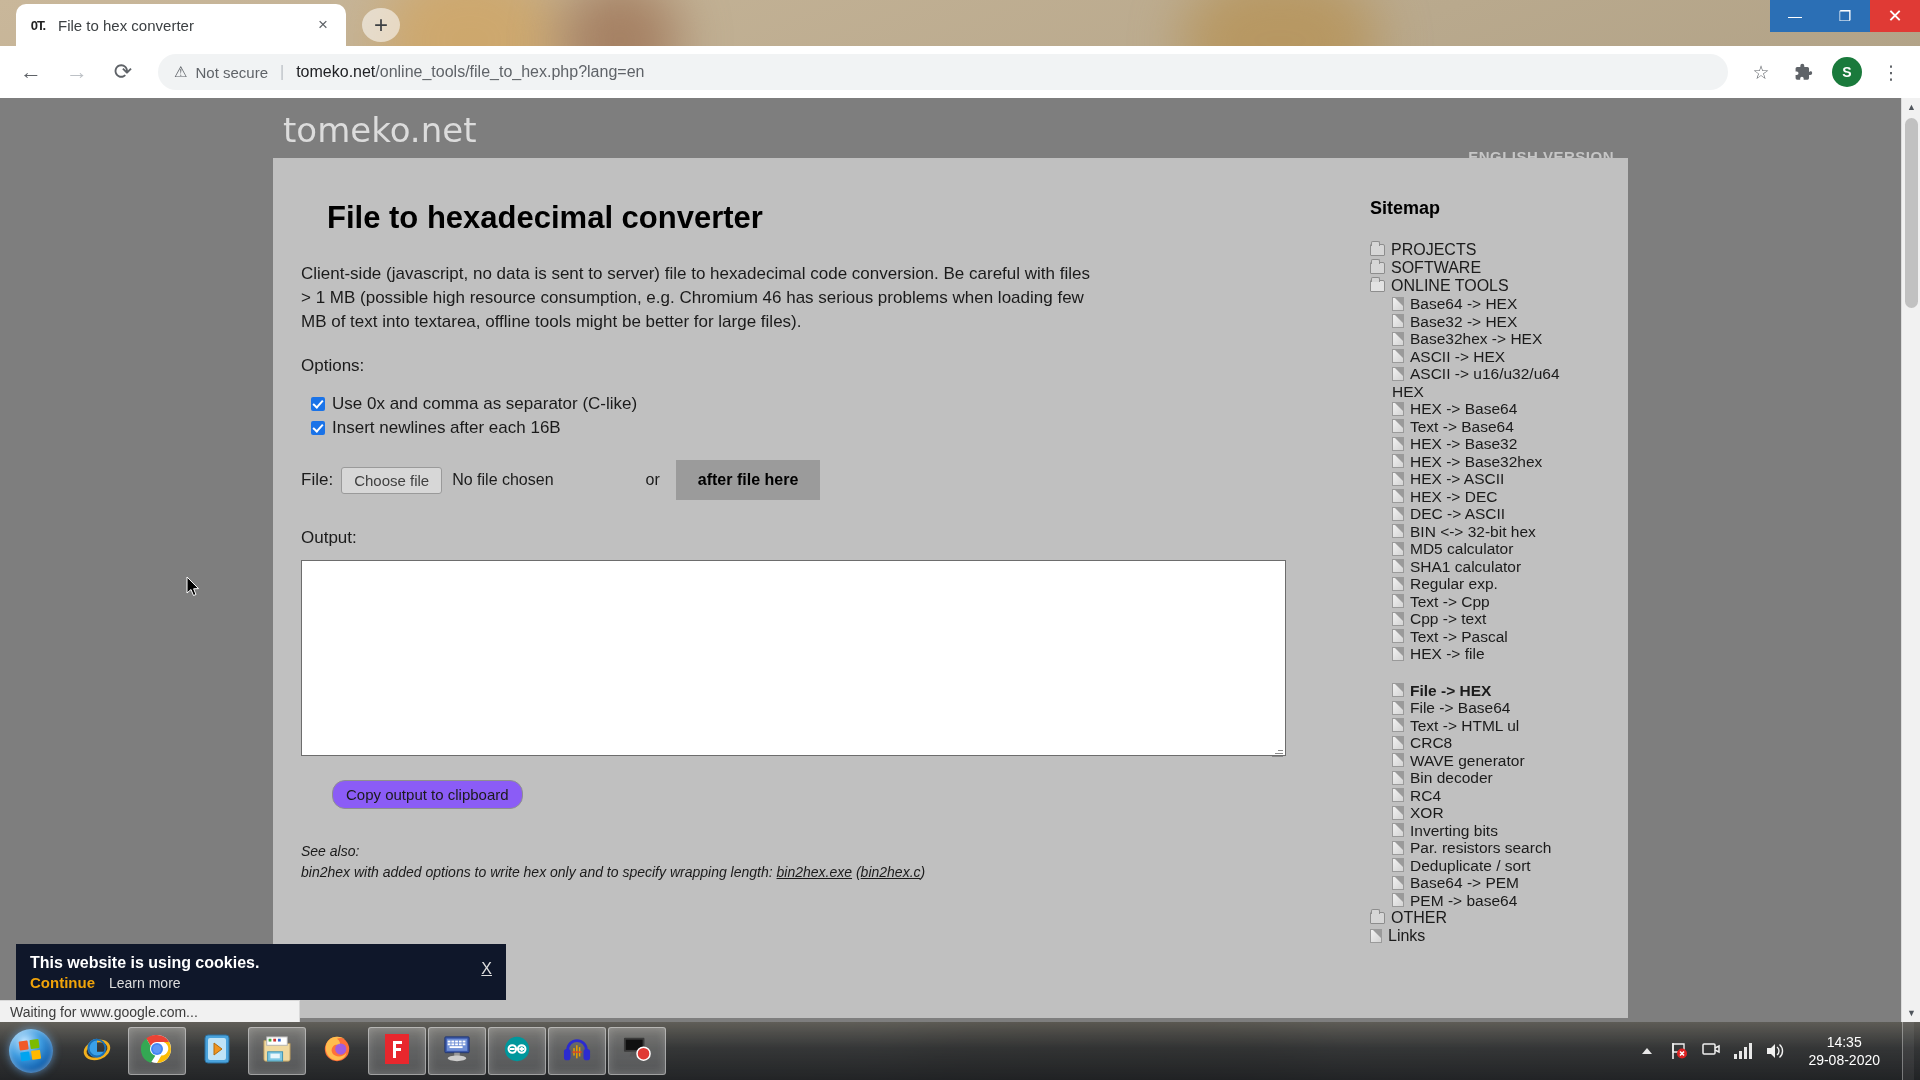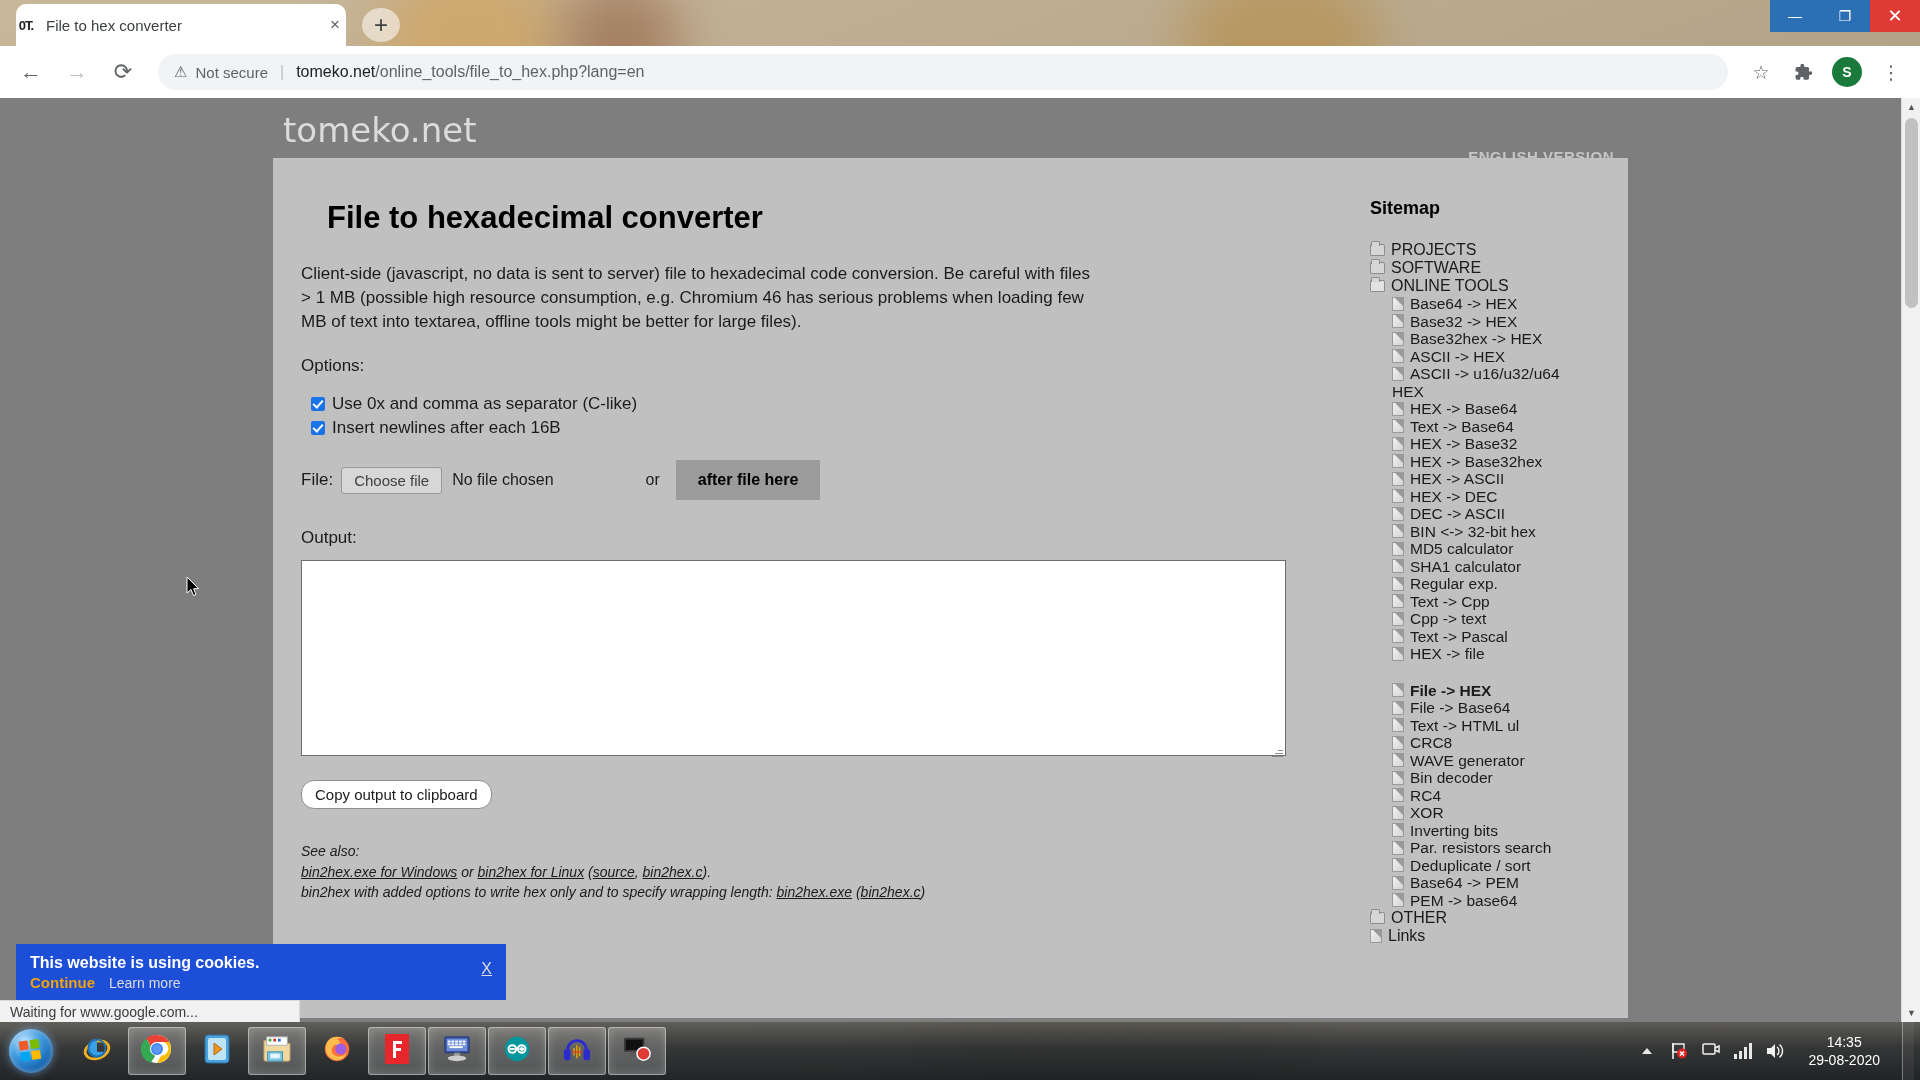--- a/index.html
+++ b/index.html
@@ -23,21 +23,21 @@
   }
 
   
   .tabstrip {
     height:46px; position:relative;
     background:transparent;
   }
   .tab {
     position:absolute; left:16px; top:4px; width:330px; height:42px;
     background:#ffffff; border-radius:10px 10px 0 0;
-    display:flex; align-items:center; padding:0 0;
+    display:flex; align-items:center; padding:0 12px;
   }
   .tab-favicon {
     width:20px; height:20px; flex:0 0 20px;
     font-size:13px; font-weight:bold; color:#222;
     display:flex; align-items:center; justify-content:center;
     letter-spacing:-1px;
   }
   .tab-title {
     flex:1; margin-left:10px; font-size:15px; color:#3c4043;
     white-space:nowrap; overflow:hidden; text-overflow:ellipsis;
@@ -190,23 +190,24 @@
     font-family:"Liberation Mono", monospace; font-size:13px; padding:4px;
   }
   .resize-grip {
     position:absolute; right:1px; bottom:1px; width:14px; height:14px;
     cursor:nwse-resize;
   }
   .resize-grip i {
     position:absolute; right:2px; background:#8a8a8a; height:1px;
   }
   .copy-btn {
-    margin-top:20px; background:#ffffff; border:1px solid #8f8f8f; border-radius:13px;
+    margin-top:20px; background:#8b5cf6; border:1px solid #8f8f8f; border-radius:13px;
     padding:5px 13px; font-size:15px; color:#1b1b1b; cursor:pointer;
     font-family:"Liberation Sans", sans-serif;
+    margin-left:31px;
   }
   .seealso { margin-top:32px; font-size:14px; color:#1b1b1b; line-height:1.45;font-style:italic; }
   .seealso a { color:#1b1b1b; text-decoration:underline; cursor:pointer; }
 
   
   .sm-title { font-size:18px; font-weight:bold; color:#000; margin-bottom:22px; }
   .sm-list { list-style:none; }
   .sm-item {
     display:flex; align-items:center; gap:6px; font-size:16px; color:#1b1b1b;
     line-height:1.0; padding:1px 0; cursor:pointer;
@@ -231,21 +232,21 @@
   }
   .ico-file::after {
     content:""; position:absolute; right:0; top:0; border-width:4px;
     border-style:solid; border-color:#9a9a9a #9a9a9a transparent transparent;
   }
   .sm-nobullet { padding-left:44px; }
 
   
   .cookie {
     position:absolute; left:16px; bottom:22px; width:490px; height:56px;
-    background:#1d4ed8; color:#fff; padding:10px 14px; z-index:40;
+    background:#0f172a; color:#fff; padding:10px 14px; z-index:40;
   }
   .cookie-title { font-size:16px; font-weight:bold; }
   .cookie-actions { margin-top:2px; display:flex; gap:14px; align-items:baseline; }
   .cookie-cont { color:#f0a30a; font-size:15px; font-weight:bold; cursor:pointer; }
   .cookie-learn { color:#ddd; font-size:14px; cursor:pointer; }
   .cookie-x {
     position:absolute; right:14px; top:16px; color:#ddd; font-size:16px;
     cursor:pointer; text-decoration:underline;
   }
 
@@ -397,21 +398,20 @@
                 <i style="bottom:2px;width:11px;"></i>
                   <i style="bottom:5px;width:8px;"></i>
                   <i style="bottom:8px;width:5px;"></i>
               </span>
             </div>
 
             <button class="copy-btn">Copy output to clipboard</button>
 
             <div class="seealso">
               <div>See also:</div>
-              <div><a>bin2hex.exe for Windows</a><span> or </span><a>bin2hex for Linux</a><span> (</span><a>source</a><span>, </span><a>bin2hex.c</a><span>).</span></div>
               <div><span>bin2hex with added options to write hex only and to specify wrapping length: </span><a>bin2hex.exe</a><span> (</span><a>bin2hex.c</a><span>)</span></div>
             </div>
           </div>
 
           <div class="side-col">
             <div class="sm-title">Sitemap</div>
             <ul class="sm-list" id="sitemap-list">
                 <li class="sm-item lvl1">
                   <span class="ico-folder"></span>
                   <span>PROJECTS</span>

